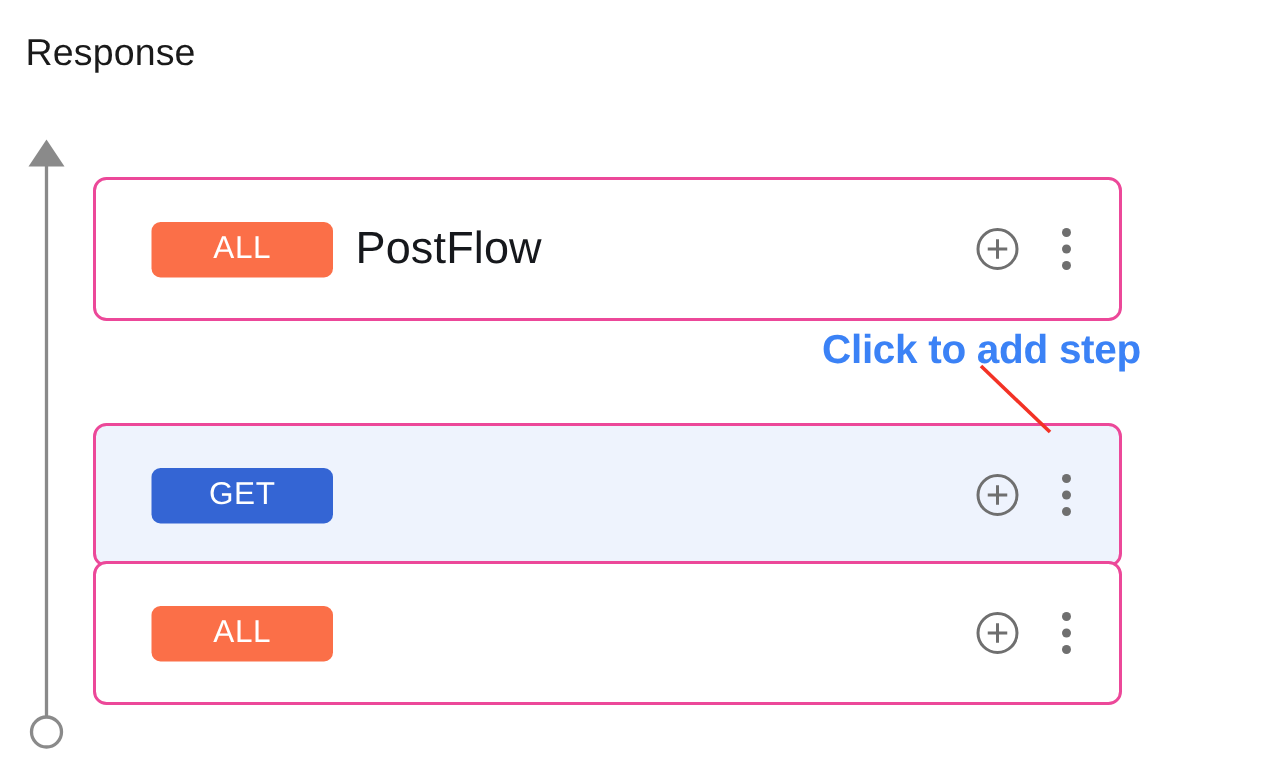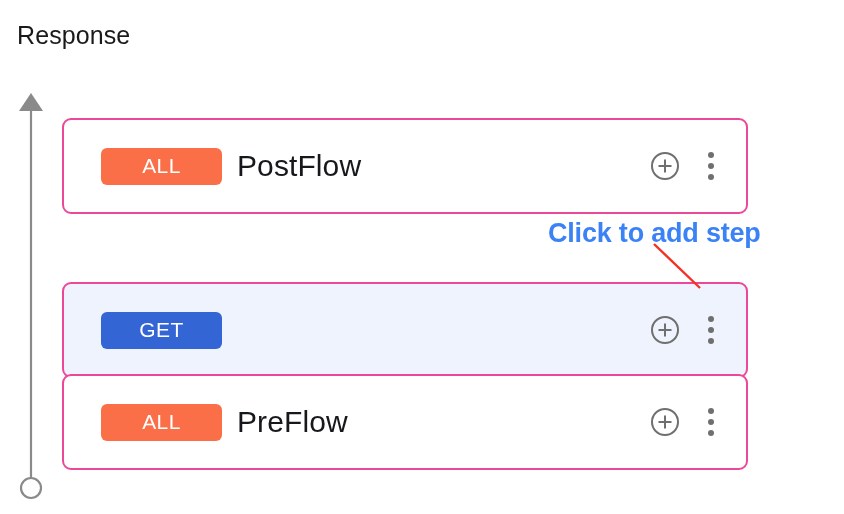--- a/index.html
+++ b/index.html
@@ -197,21 +197,20 @@
       <div class="kebab">
         <i></i>
         <i></i>
         <i></i>
       </div>
     </div>
   </div>
 
   <div class="card card-preflow">
     <div class="badge badge-all">ALL</div>
-    <div class="card-label">PreFlow</div>
     <div class="card-actions">
       <div class="icon-btn">
         <svg width="30" height="30" viewBox="0 0 30 30" xmlns="http://www.w3.org/2000/svg">
           <circle cx="15" cy="15" r="13" fill="none" stroke="#6f6f6f" stroke-width="2"></circle>
           <line x1="15" y1="8.5" x2="15" y2="21.5" stroke="#6f6f6f" stroke-width="2"></line>
           <line x1="8.5" y1="15" x2="21.5" y2="15" stroke="#6f6f6f" stroke-width="2"></line>
         </svg>
       </div>
       <div class="kebab">
         <i></i>

